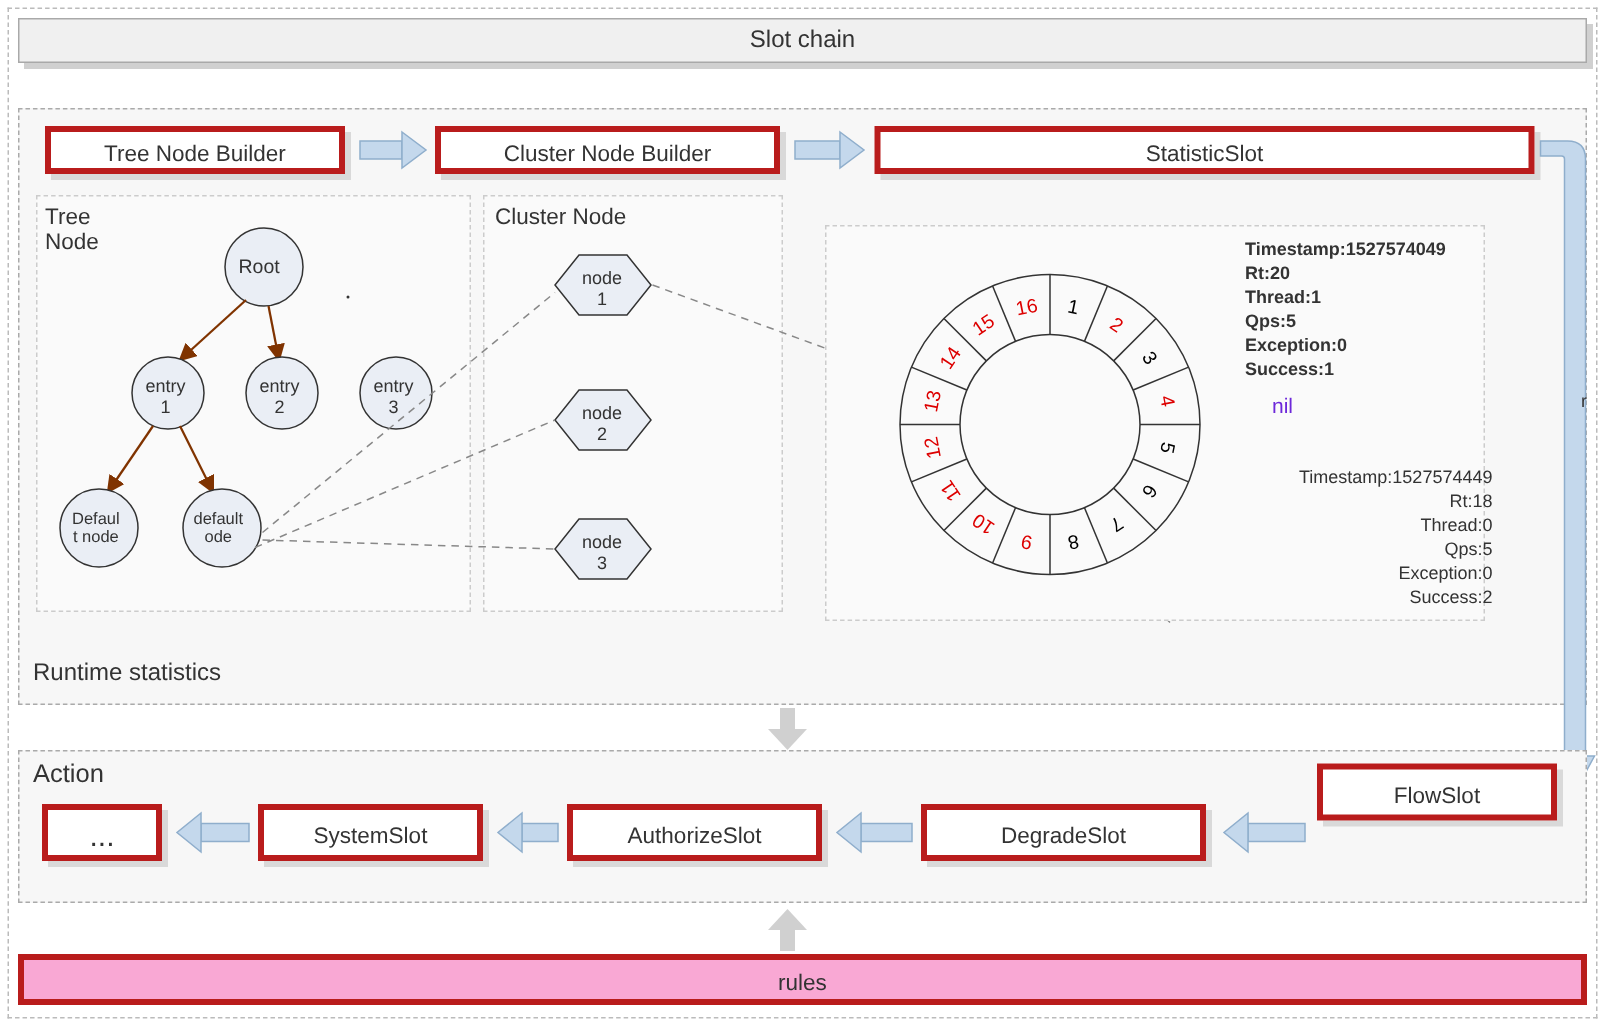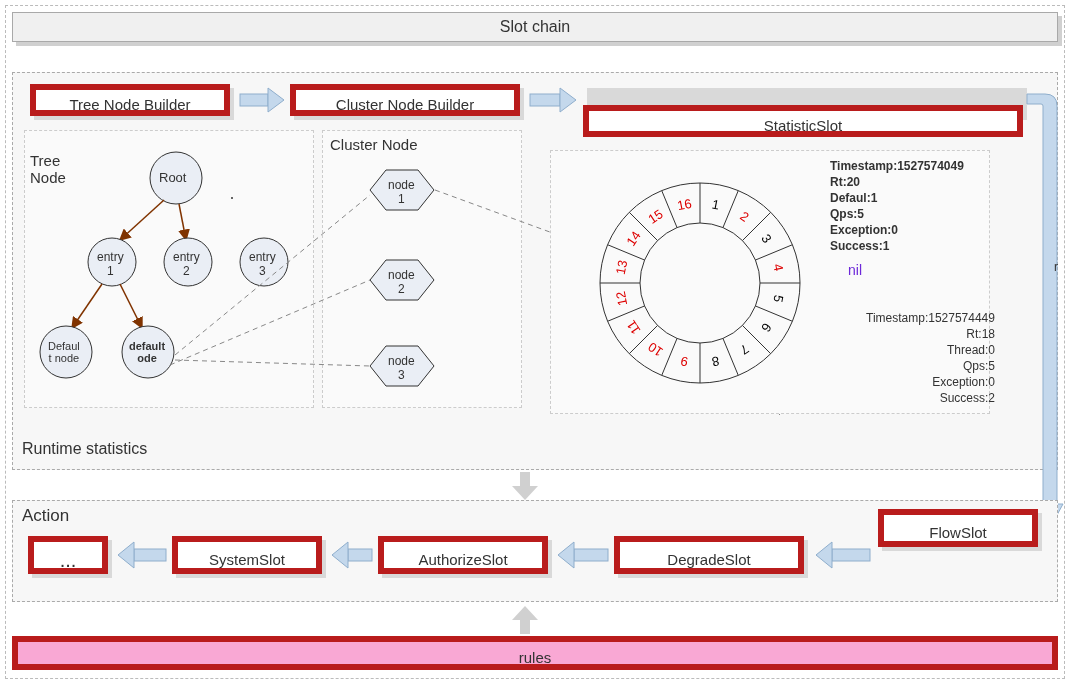--- a/index.html
+++ b/index.html
@@ -51,21 +51,21 @@
     font-size: 16px;
   }
   .slot-box-wrap { position: absolute; }
   .slot-box-wrap .shadow {
     position: absolute;
     background: #d9d9d9;
   }
   .slot-box-wrap .box {
     position: absolute;
     background: #fff;
-    border: 6px solid #b91c1c;
+    border: 4px solid #b91c1c;
     text-align: center;
     line-height: 30px;
     font-size: 15px;
   }
   .sub-panel {
     position: absolute;
     border: 1px dashed #ccc;
     background: #fafafa;
   }
   .sub-label {
@@ -96,40 +96,40 @@
   <div class="box" style="left:0;top:0;width:200px;height:32px;">Tree Node Builder</div>
 </div>
 
 <div class="slot-box-wrap" style="left:290px; top:84px; width:230px; height:32px;">
   <div class="shadow" style="left:4px; top:4px; width:230px; height:32px;"></div>
   <div class="box" style="left:0;top:0;width:230px;height:32px;">Cluster Node Builder</div>
 </div>
 
 <div class="slot-box-wrap" style="left:583px; top:84px; width:440px; height:32px;">
   <div class="shadow" style="left:4px; top:4px; width:440px; height:32px;"></div>
-  <div class="box" style="left:0;top:0;width:440px;height:32px;margin-top:21px;">StatisticSlot</div>
+  <div class="box" style="left:0;top:0;width:440px;height:32px;">StatisticSlot</div>
 </div>
 
 <svg style="left:238px; top:86px; width:48px; height:28px;">
   <rect x="2" y="8" width="28" height="12" fill="#c4d8ec" stroke="#8faecc"></rect>
   <polygon points="30,2 46,14 30,26" fill="#c4d8ec" stroke="#8faecc"></polygon>
 </svg>
 <svg style="left:528px; top:86px; width:50px; height:28px;">
   <rect x="2" y="8" width="30" height="12" fill="#c4d8ec" stroke="#8faecc"></rect>
   <polygon points="32,2 48,14 32,26" fill="#c4d8ec" stroke="#8faecc"></polygon>
 </svg>
 
 <svg style="left:1025px; top:86px; width:40px; height:448px;">
   <path d="M 2 8 L 20 8 Q 32 8 32 20 L 32 420 L 18 420 L 18 20 Q 18 18 16 18 L 2 18 Z" fill="#c4d8ec" stroke="#8faecc"></path>
   <polygon points="12,418 38,418 25,442" fill="#c4d8ec" stroke="#8faecc"></polygon>
 </svg>
 <div style="position:absolute; left:1054px; top:260px; font-size:12px;">r</div>
 
 <div class="sub-panel" style="left:24px; top:130px; width:290px; height:278px;"></div>
-<div class="sub-label" style="left:30px; top:152px; white-space:pre;">Tree
+<div class="sub-label" style="left:30px; top:136px; white-space:pre;">Tree
 Node</div>
 
 <svg style="left:24px; top:130px; width:290px; height:278px;">
 
   <circle cx="152" cy="48" r="26" fill="#eaeef5" stroke="#333"></circle>
 
   <defs>
     <marker id="ah" markerWidth="8" markerHeight="8" refX="7" refY="4" orient="auto">
       <polygon points="0,0 8,4 0,8" fill="#803300"></polygon>
     </marker>
@@ -155,21 +155,21 @@
 
 <div style="position:absolute;left:159px;top:170px;font-size:13px;">Root</div>
 <div style="position:absolute;left:97px;top:250px;font-size:12px;text-align:center;white-space:pre;">entry
 1</div>
 <div style="position:absolute;left:173px;top:250px;font-size:12px;text-align:center;white-space:pre;">entry
 2</div>
 <div style="position:absolute;left:249px;top:250px;font-size:12px;text-align:center;white-space:pre;">entry
 3</div>
 <div style="position:absolute;left:48px;top:340px;font-size:11px;text-align:center;white-space:pre;">Defaul
 t node</div>
-<div style="position:absolute;left:129px;top:340px;font-size:11px;text-align:center;white-space:pre;font-weight:bold;">default
+<div style="position:absolute;left:129px;top:340px;font-size:11px;text-align:center;white-space:pre;">default
 ode</div>
 
 <div class="sub-panel" style="left:322px; top:130px; width:200px; height:278px;"></div>
 <div class="sub-label" style="left:330px; top:136px;">Cluster Node</div>
 
 <svg style="left:322px; top:130px; width:200px; height:278px;">
 
   <polygon points="64,40 96,40 112,60 96,80 64,80 48,60" fill="#eaeef5" stroke="#333"></polygon>
 
   <polygon points="64,130 96,130 112,150 96,170 64,170 48,150" fill="#eaeef5" stroke="#333"></polygon>
@@ -234,21 +234,21 @@
       <line x1="-42.43" y1="-42.43" x2="-70.71" y2="-70.71" stroke="#333"></line>
       <text x="-44.45" y="-66.52" text-anchor="middle" dominant-baseline="central" font-size="13" fill="#d00" transform="rotate(326.3 -44.45 -66.52)">15</text>
       <line x1="-22.96" y1="-55.43" x2="-38.27" y2="-92.39" stroke="#333"></line>
       <text x="-15.61" y="-78.46" text-anchor="middle" dominant-baseline="central" font-size="13" fill="#d00" transform="rotate(348.8 -15.61 -78.46)">16</text>
     </g>
 </svg>
 
 <div class="stat-block" style="left:830px; top:158px;font-weight:bold;">
   <span>Timestamp:1527574049</span>
   <span>Rt:20</span>
-  <span>Defaul:1</span>
+  <span>Thread:1</span>
   <span>Qps:5</span>
   <span>Exception:0</span>
   <span>Success:1</span>
 </div>
 <div class="nil" style="position:absolute;left:848px;top:262px;">nil</div>
 <div class="stat-block" style="left:866px; top:310px;text-align:right;">
   <span>Timestamp:1527574449</span>
   <span>Rt:18</span>
   <span>Thread:0</span>
   <span>Qps:5</span>

